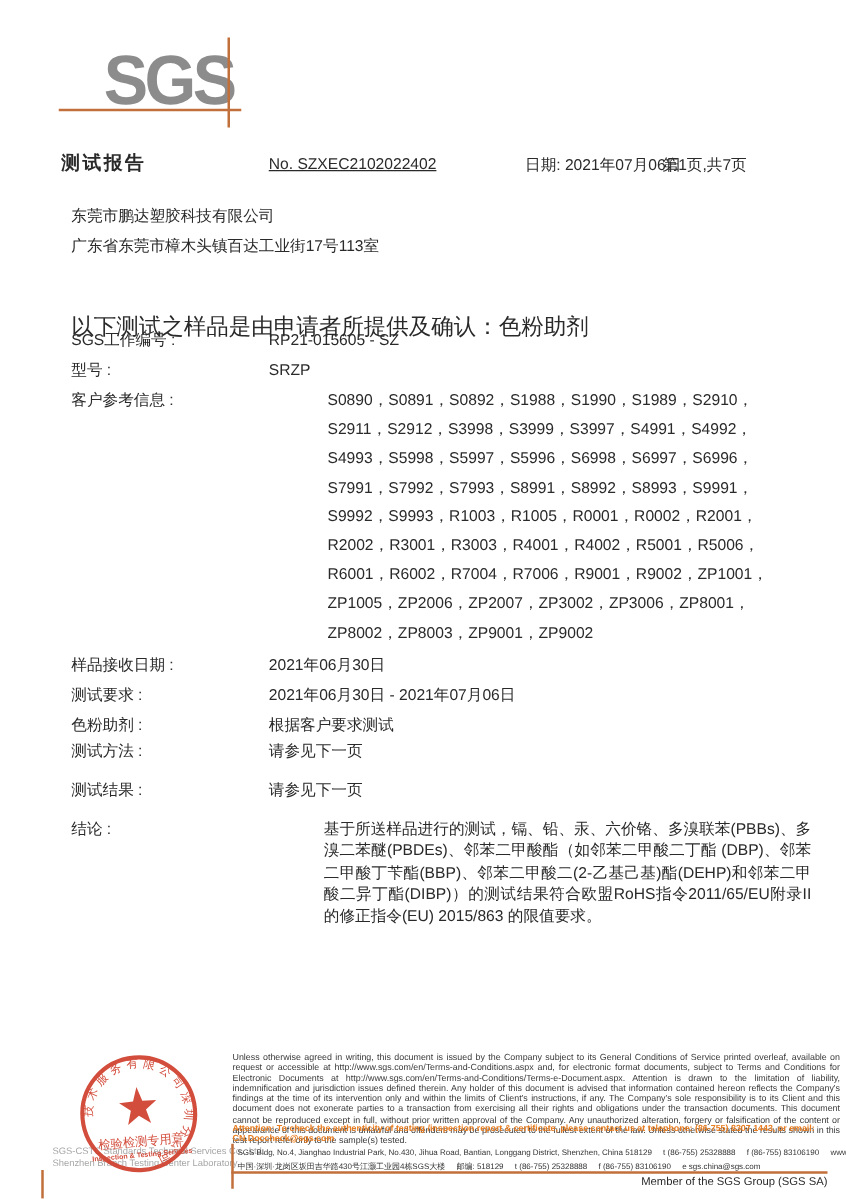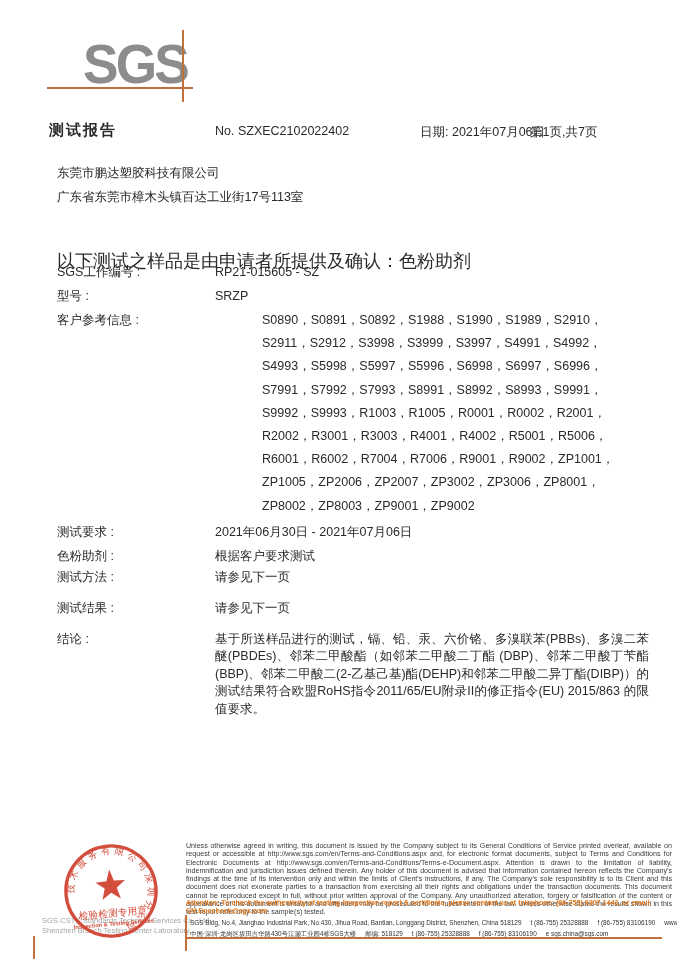--- a/index.html
+++ b/index.html
@@ -15,39 +15,39 @@
   .logo-text{
     position:absolute;left:83px;top:36px;
     font-size:56px;font-weight:700;line-height:1;
     letter-spacing:-3px;color:#8c8c8c;
     transform:scaleX(0.95);transform-origin:left top;
   }
   .logo-hline{position:absolute;left:47px;top:87px;width:146px;height:2px;background:#c1703c;}
   .logo-vline{position:absolute;left:182px;top:30px;width:2px;height:72px;background:#c1703c;}
 
   .report-title{position:absolute;left:49px;top:121px;font-size:15px;font-weight:700;letter-spacing:2px;}
-  .report-no{position:absolute;left:215px;top:124px;font-size:12.5px;}
+  .report-no{position:absolute;left:215px;top:124px;font-size:12.5px;text-decoration:underline;}
   .report-date{position:absolute;left:420px;top:124px;font-size:12.5px;}
   .report-page{position:absolute;left:530px;top:124px;font-size:12.5px;}
 
   
   .company{position:absolute;left:57px;top:165px;font-size:12.5px;}
   .company-addr{position:absolute;left:57px;top:189px;font-size:12.5px;}
   .sample-statement{position:absolute;left:57px;top:249px;font-size:18px;}
 
   
   .fields{position:absolute;left:57px;top:264px;width:592px;}
   .field-row{display:flex;align-items:flex-start;font-size:12.5px;line-height:16px;margin-bottom:8px;}
   .field-label{width:158px;flex:0 0 158px;}
   .field-value{flex:1;}
   .field-row.multiline{margin-bottom:6px;}
   .field-row.multiline .field-value{white-space:pre-line;line-height:23.2px;margin-top:-3px;margin-left:47px;}
   .field-row.tight{margin-bottom:5px;}
   .field-row.gap-after{margin-bottom:15px;}
-  .field-row.conclusion{margin-top:6px;}
+  .field-row.conclusion{margin-top:6px;gap:44px;}
   .field-row.conclusion .field-value{line-height:17.5px;text-align:justify;}
 
   
   .stamp-company{position:absolute;left:42px;top:916px;color:#a6a6a6;font-size:7.5px;line-height:10px;}
   .stamp{position:absolute;left:50px;top:840px;width:122px;height:102px;opacity:.93;transform:rotate(-5deg);}
   .legal{position:absolute;left:186px;top:842px;width:486px;font-size:7.1px;line-height:1.17;
          text-align:justify;color:#3a3a3a;}
   .attention{position:absolute;left:186px;top:899px;width:486px;font-size:7.1px;line-height:1.18;
          font-weight:700;color:#e87c1e;}
   .addr-rows{position:absolute;left:190px;top:918px;width:472px;font-size:6.4px;color:#333;}
@@ -88,20 +88,24 @@
       <div class="field-label">客户参考信息 :</div>
       <div class="field-value">S0890，S0891，S0892，S1988，S1990，S1989，S2910，
 S2911，S2912，S3998，S3999，S3997，S4991，S4992，
 S4993，S5998，S5997，S5996，S6998，S6997，S6996，
 S7991，S7992，S7993，S8991，S8992，S8993，S9991，
 S9992，S9993，R1003，R1005，R0001，R0002，R2001，
 R2002，R3001，R3003，R4001，R4002，R5001，R5006，
 R6001，R6002，R7004，R7006，R9001，R9002，ZP1001，
 ZP1005，ZP2006，ZP2007，ZP3002，ZP3006，ZP8001，
 ZP8002，ZP8003，ZP9001，ZP9002</div>
+    </div>
+    <div class="field-row">
+      <div class="field-label">样品接收日期 :</div>
+      <div class="field-value">2021年06月30日</div>
     </div>
     <div class="field-row">
       <div class="field-label">测试要求 :</div>
       <div class="field-value">2021年06月30日 - 2021年07月06日</div>
     </div>
     <div class="field-row tight">
       <div class="field-label">色粉助剂 :</div>
       <div class="field-value">根据客户要求测试</div>
     </div>
     <div class="field-row gap-after">
@@ -152,14 +156,15 @@
       <span>t (86-755) 25328888</span>
       <span>f (86-755) 83106190</span>
       <span>e sgs.china@sgs.com</span>
     </div>
   </div>
 
   <div class="footer-hline"></div>
   <div class="footer-vline"></div>
   <div class="corner-vline"></div>
 
+  <div class="member">Member of the SGS Group (SGS SA)</div>
 
 </div>
 
 </body></html>

